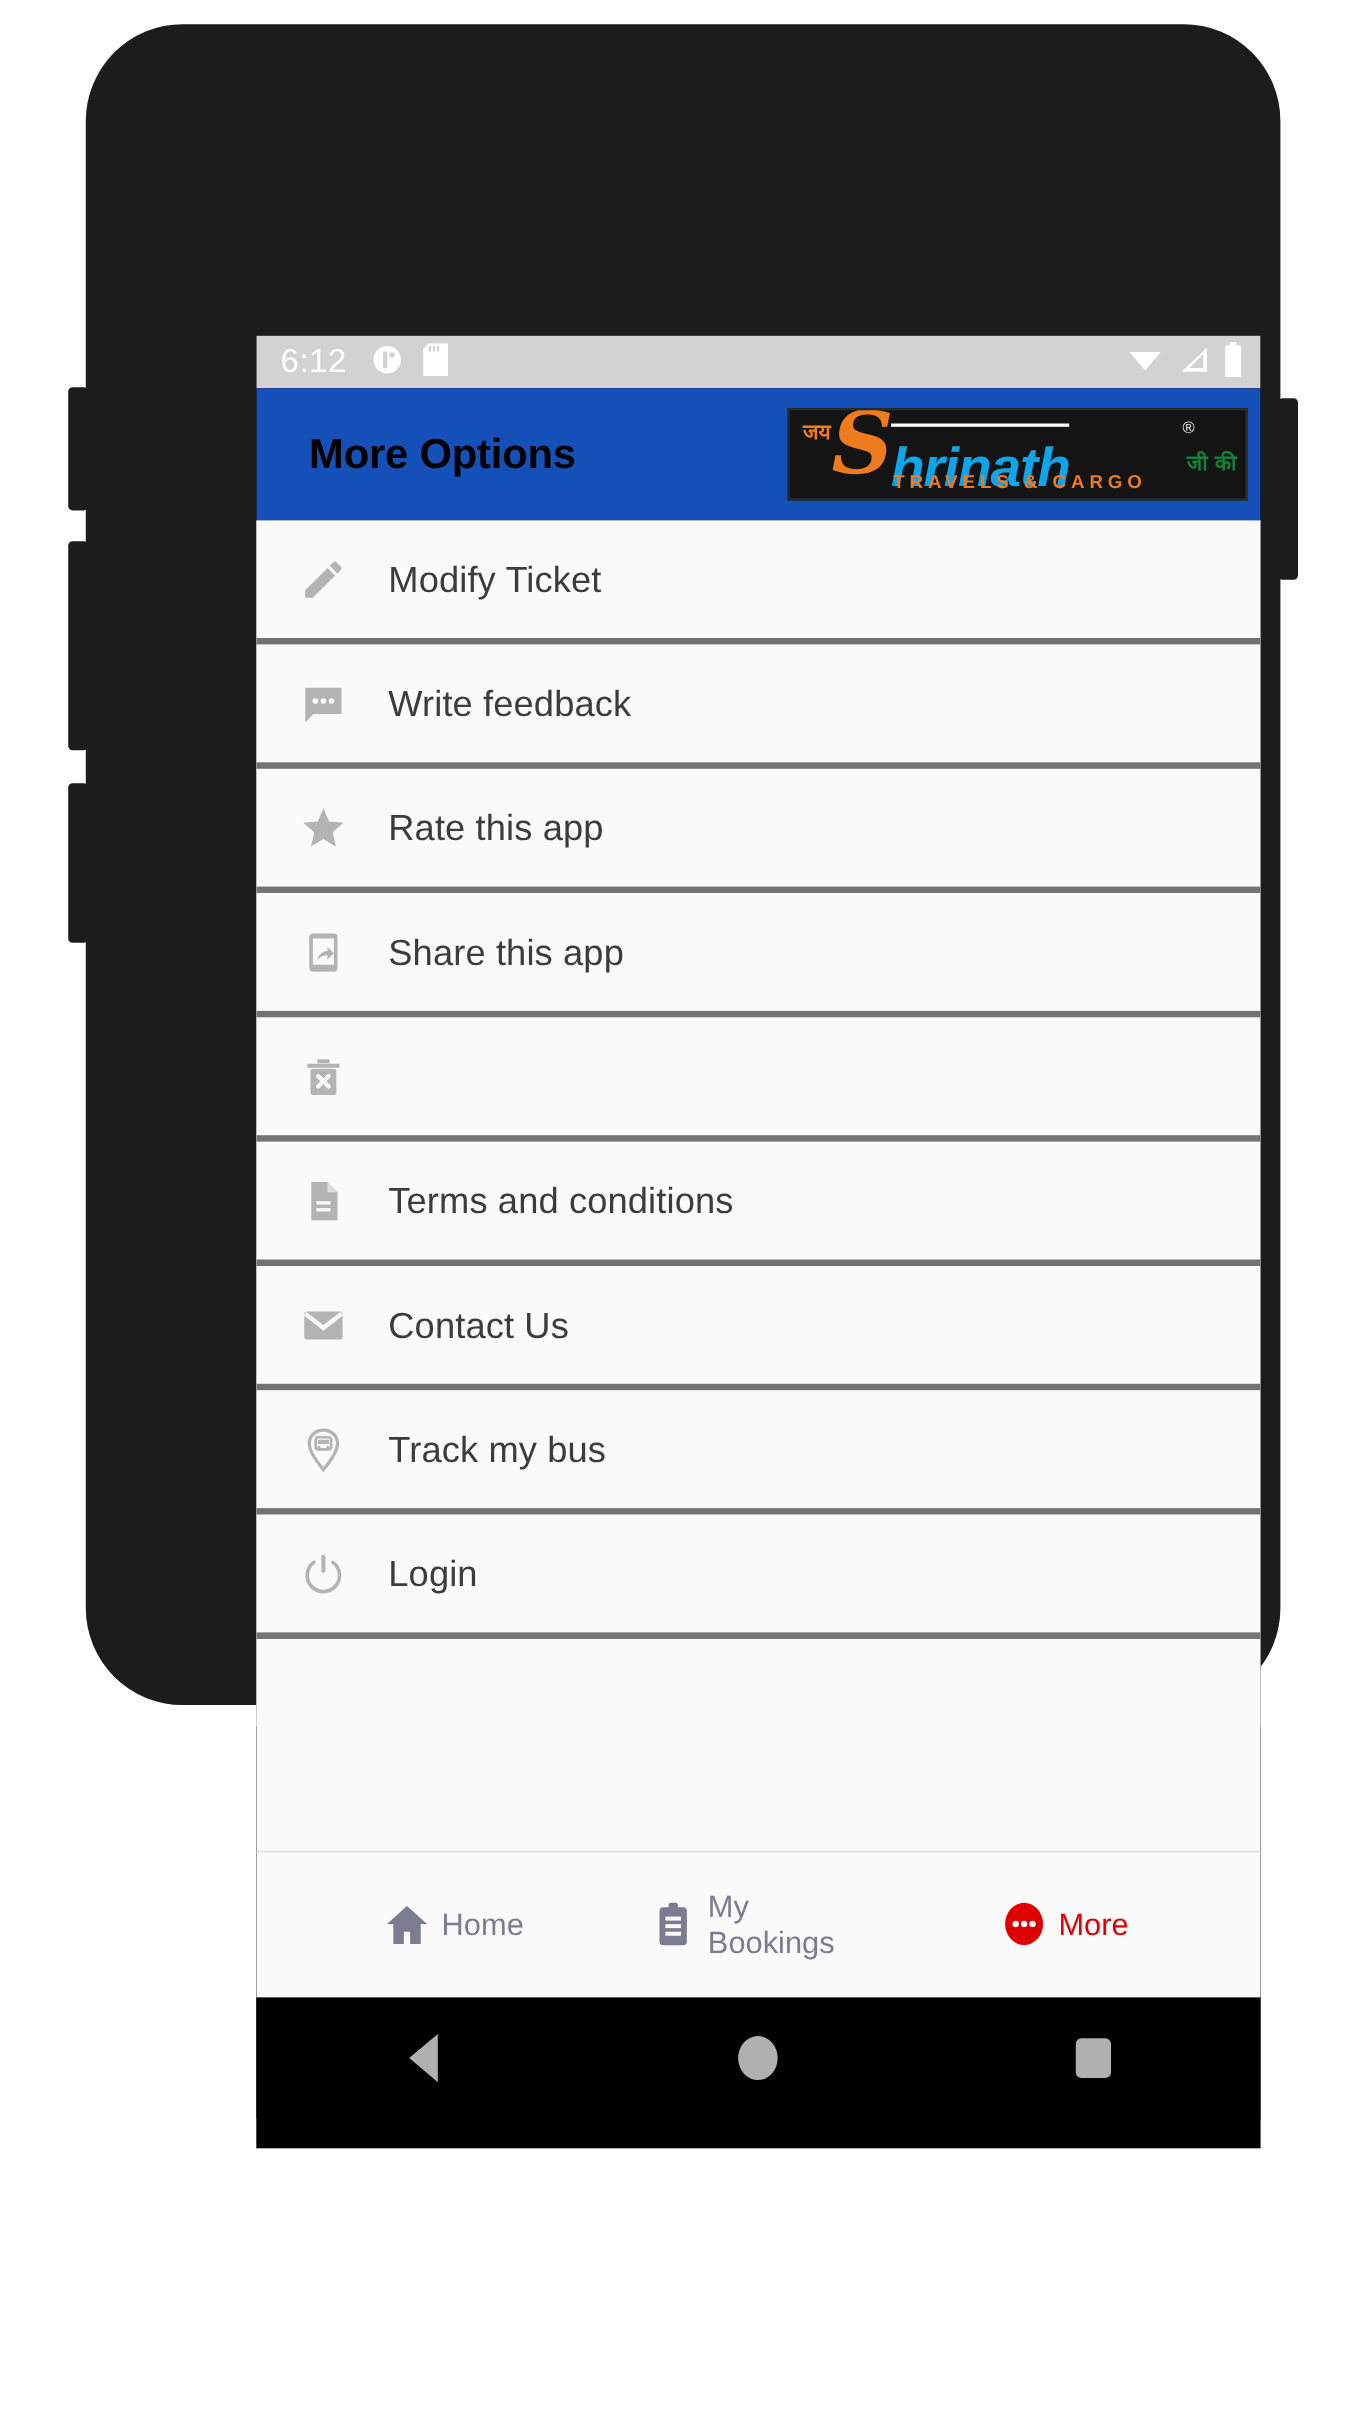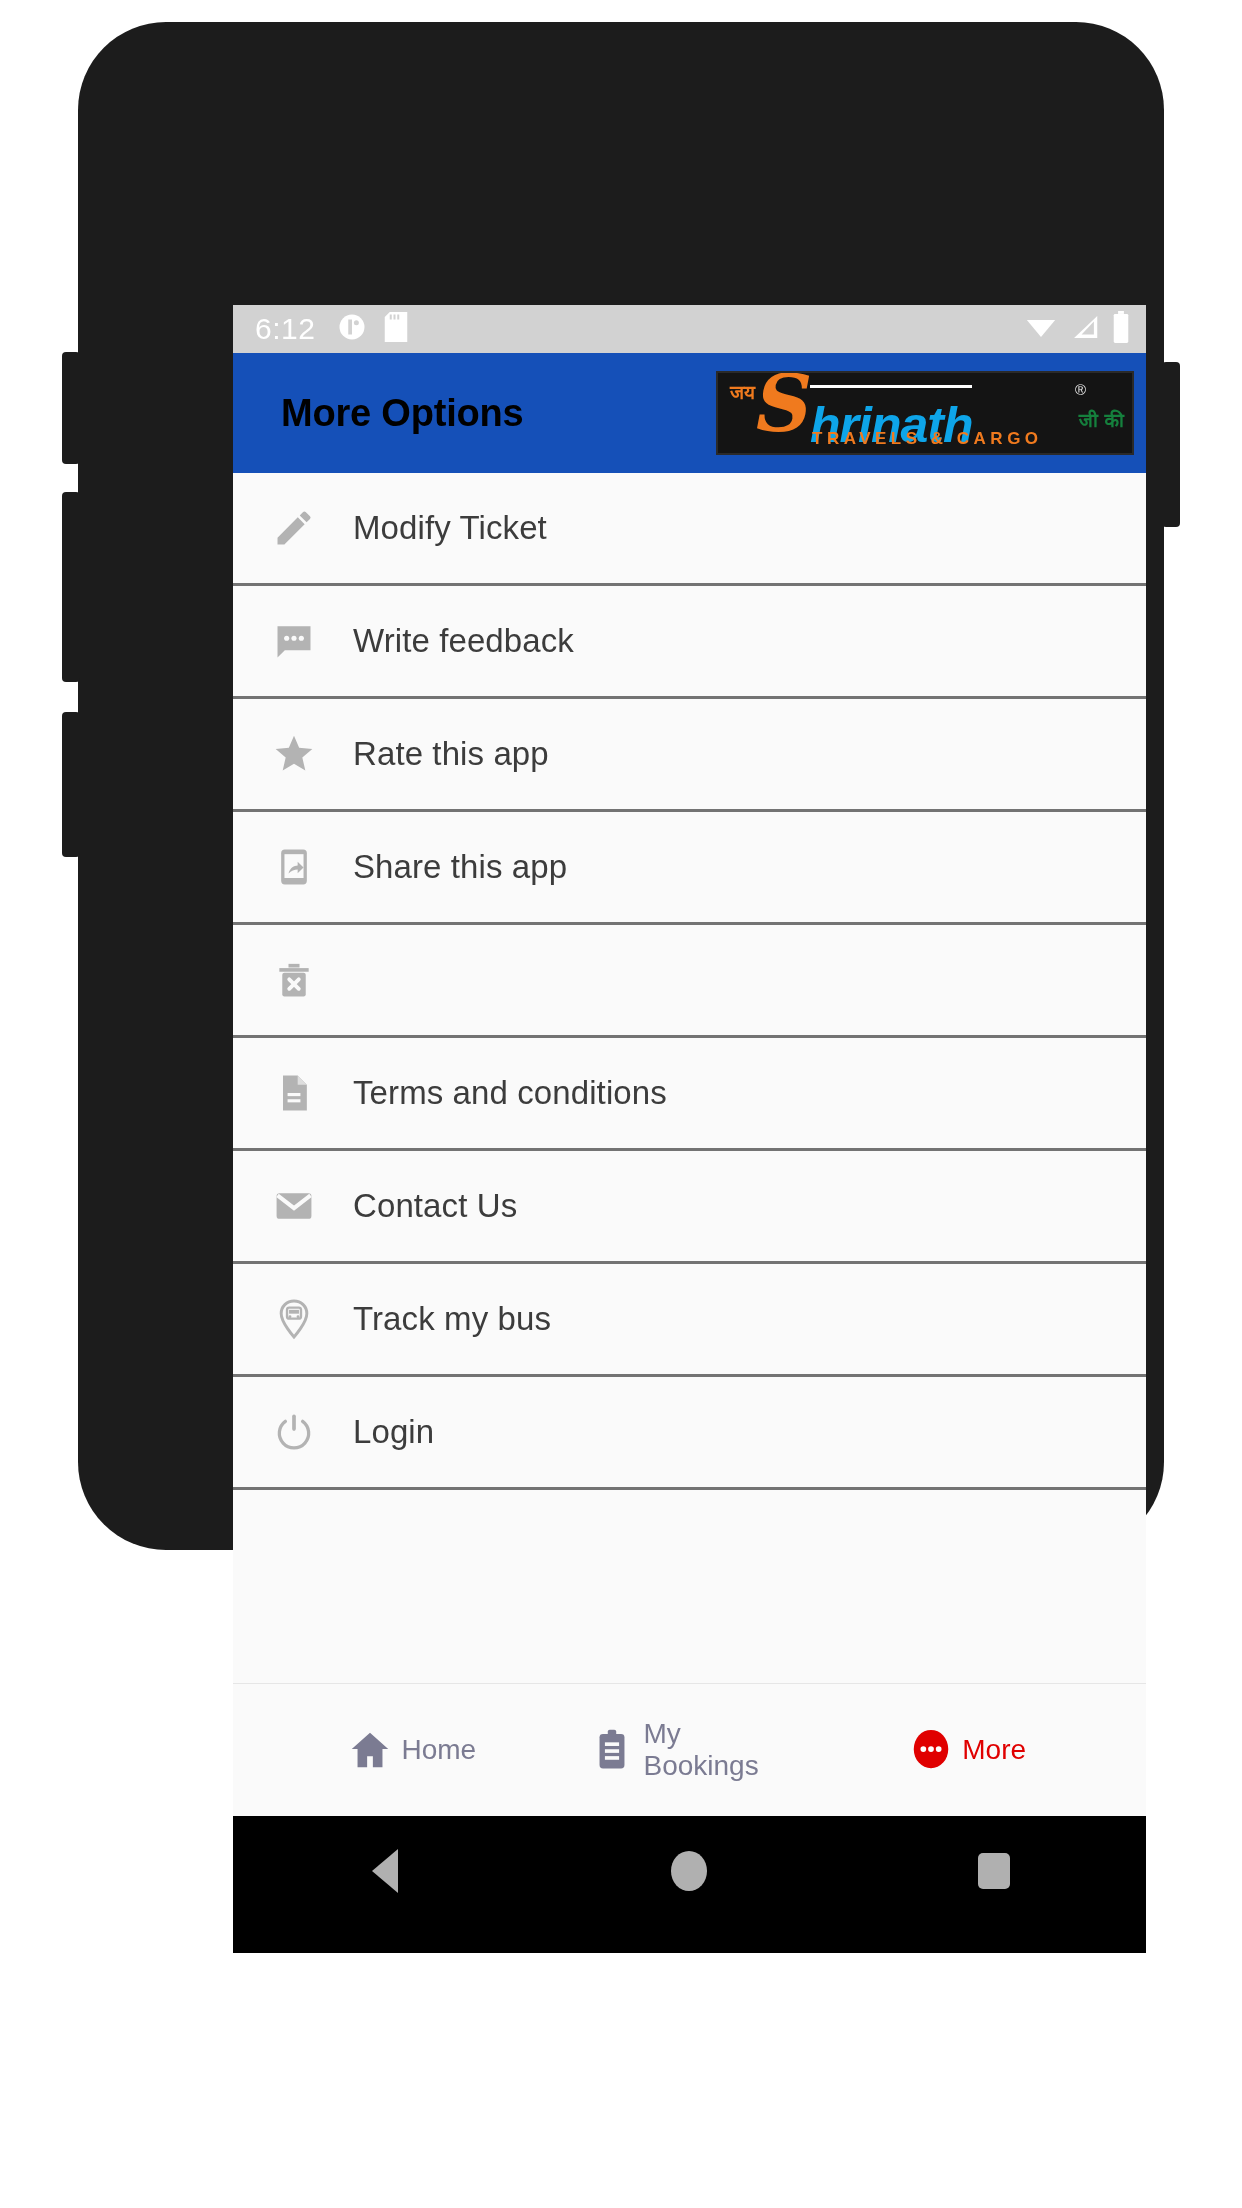--- a/index.html
+++ b/index.html
@@ -115,21 +115,21 @@
   
   #menu-list {
     background: #fafafa;
     height: 1210px;
   }
   .menu-item {
     height: 113px;
     display: flex;
     align-items: center;
     padding-left: 38px;
-    border-bottom: 3px solid #737373;
+    border-bottom: 6px solid #737373;
     background: #fafafa;
   }
   .menu-icon {
     width: 46px; height: 46px;
     display: flex; align-items: center; justify-content: center;
     flex: 0 0 46px;
   }
   .menu-label {
     margin-left: 36px;
     font-size: 33px;

